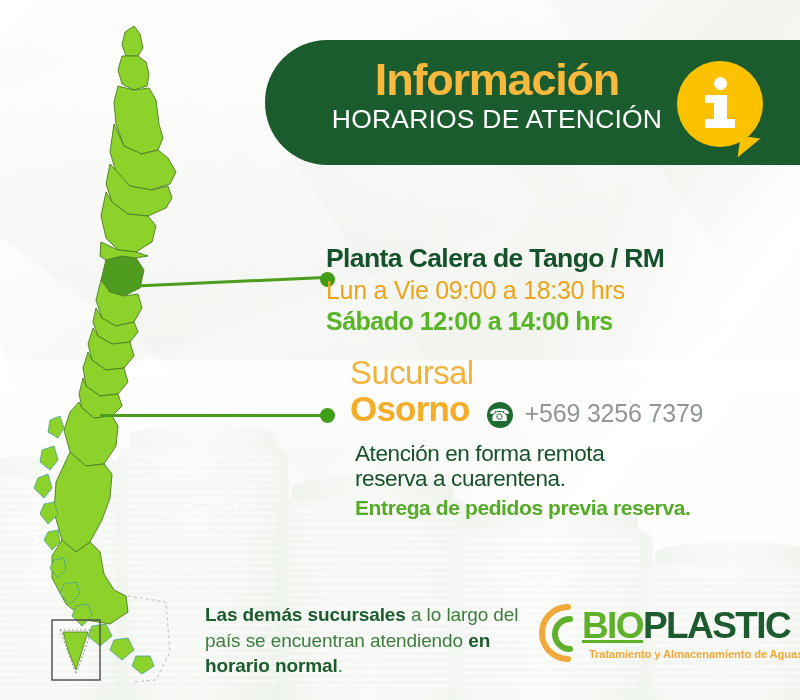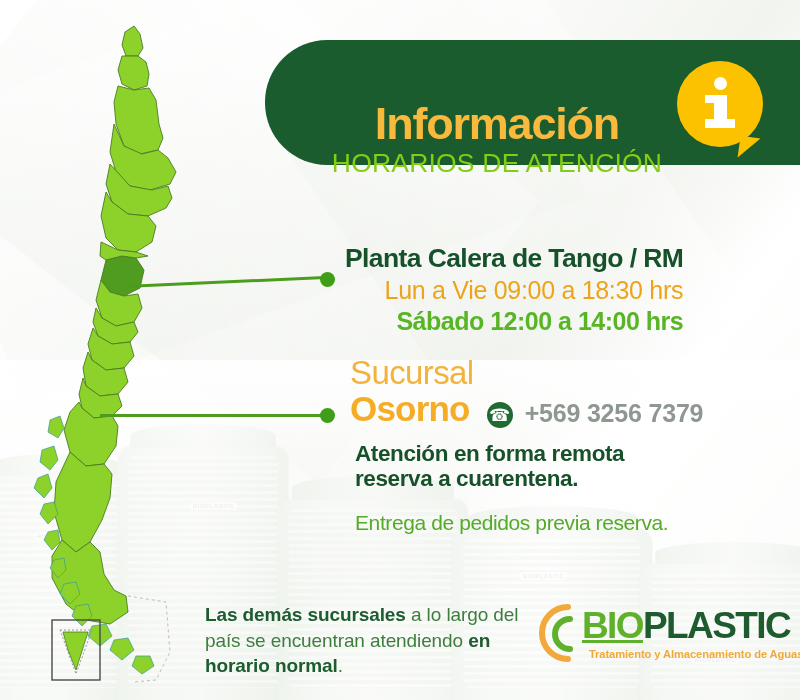--- a/index.html
+++ b/index.html
@@ -51,28 +51,28 @@
   #bg-wash { position:absolute; left:0; right:0; bottom:0; height:340px;
     background: linear-gradient(180deg, rgba(255,255,255,.92) 0%, rgba(255,255,255,.55) 28%, rgba(255,255,255,.45) 100%); }
 
   
   #header-panel {
     position: absolute; left: 265px; top: 40px; width: 535px; height: 125px;
     background: #1b5c2e;
     border-radius: 62px 0 0 62px;
   }
   #header-texts {
-    position: absolute; left: 62px; top: 17px; width: 340px; text-align: center; margin-top: 44px;
+    position: absolute; left: 62px; top: 17px; width: 340px; text-align: center;
   }
   #title-main {
     font-size: 45px; font-weight: bold; color: #f9b93c;
     letter-spacing: -1.2px; line-height: 1.02; font-style: normal;
   }
   #title-sub {
-    font-size: 26.5px; color: #84cc16; letter-spacing: .2px;
+    font-size: 26.5px; color: #ffffff; letter-spacing: .2px;
     line-height: 1.15; margin-top: 1px;
   }
   
   #info-bubble {
     position: absolute; left: 412px; top: 21px; width: 86px; height: 86px;
   }
   #info-bubble .circle {
     position: absolute; inset: 0; background: #fcc200; border-radius: 50%;
   }
   #info-bubble .tail {
@@ -104,21 +104,21 @@
 
   
   .connector { position: absolute; height: 3px; background: #4c9c1e; }
   .conn-dot { position: absolute; width: 15px; height: 15px; border-radius: 50%; background: #3f9d18; }
   #conn1 { left: 125px; top: 285px; width: 200px; transform: rotate(-2.6deg); transform-origin: 0 50%; }
   #dot1  { left: 320px; top: 272px; }
   #conn2 { left: 100px; top: 414px; width: 227px; }
   #dot2  { left: 320px; top: 408px; }
 
   
-  #block-calera { position: absolute; left: 345px; top: 243px; text-align: right; }
+  #block-calera { position: absolute; left: 326px; top: 243px; }
   .line-planta {
     font-size: 26.5px; font-weight: bold; color: #15512a; letter-spacing: -.6px; line-height: 1.18;
   }
   .line-lunvie {
     font-size: 25px; color: #eda41a; letter-spacing: -.3px; line-height: 1.2; margin-top: 1px;
   }
   .line-sabado {
     font-size: 25px; font-weight: bold; color: #58b626; letter-spacing: -.5px; line-height: 1.2; margin-top: 1px;
   }
 
@@ -127,28 +127,28 @@
   .osorno-row { display: flex; align-items: flex-end; margin-top: 2px; }
   .line-osorno { font-size: 35px; font-weight: bold; color: #f5ad27; letter-spacing: -.8px; line-height: 1.05; }
   .phone-icon {
     width: 26px; height: 26px; border-radius: 50%; background: #1f6b32;
     margin-left: 17px; position: relative; flex: 0 0 auto;
   }
   .phone-icon:before {
     content: "\260E"; position: absolute; left: 0; right: 0; top: 50%;
     transform: translateY(-50%); text-align: center; color: #fff; font-size: 17px; line-height: 1;
   }
-  .line-phone { font-size: 25px; color: #8e9791; margin-left: 12px; letter-spacing: -.2px; font-weight: bold; }
+  .line-phone { font-size: 25px; color: #8e9791; margin-left: 12px; letter-spacing: -.2px; }
 
   #block-remote { position: absolute; left: 355px; top: 441px; }
   .line-remote {
-    font-size: 22.5px; font-weight: bold; color: #16512a; line-height: 1.13; letter-spacing: -.4px;
+    font-size: 22.5px; font-weight: normal; color: #16512a; line-height: 1.13; letter-spacing: -.4px;
   }
   .line-entrega {
-    font-size: 21px; font-weight: normal; color: #55ab28; line-height: 1.2; letter-spacing: -.4px; margin-top: 18px; text-align: center;
+    font-size: 21px; font-weight: bold; color: #55ab28; line-height: 1.2; letter-spacing: -.4px; margin-top: 3px; text-align: center;
   }
 
   
   #footer-note {
     position: absolute; left: 205px; top: 602px; width: 330px;
     font-size: 19px; color: #3f7d3f; line-height: 1.35; letter-spacing: -.1px;
   }
   #footer-note b { color: #1c5c2e; font-weight: bold; }
 
   

